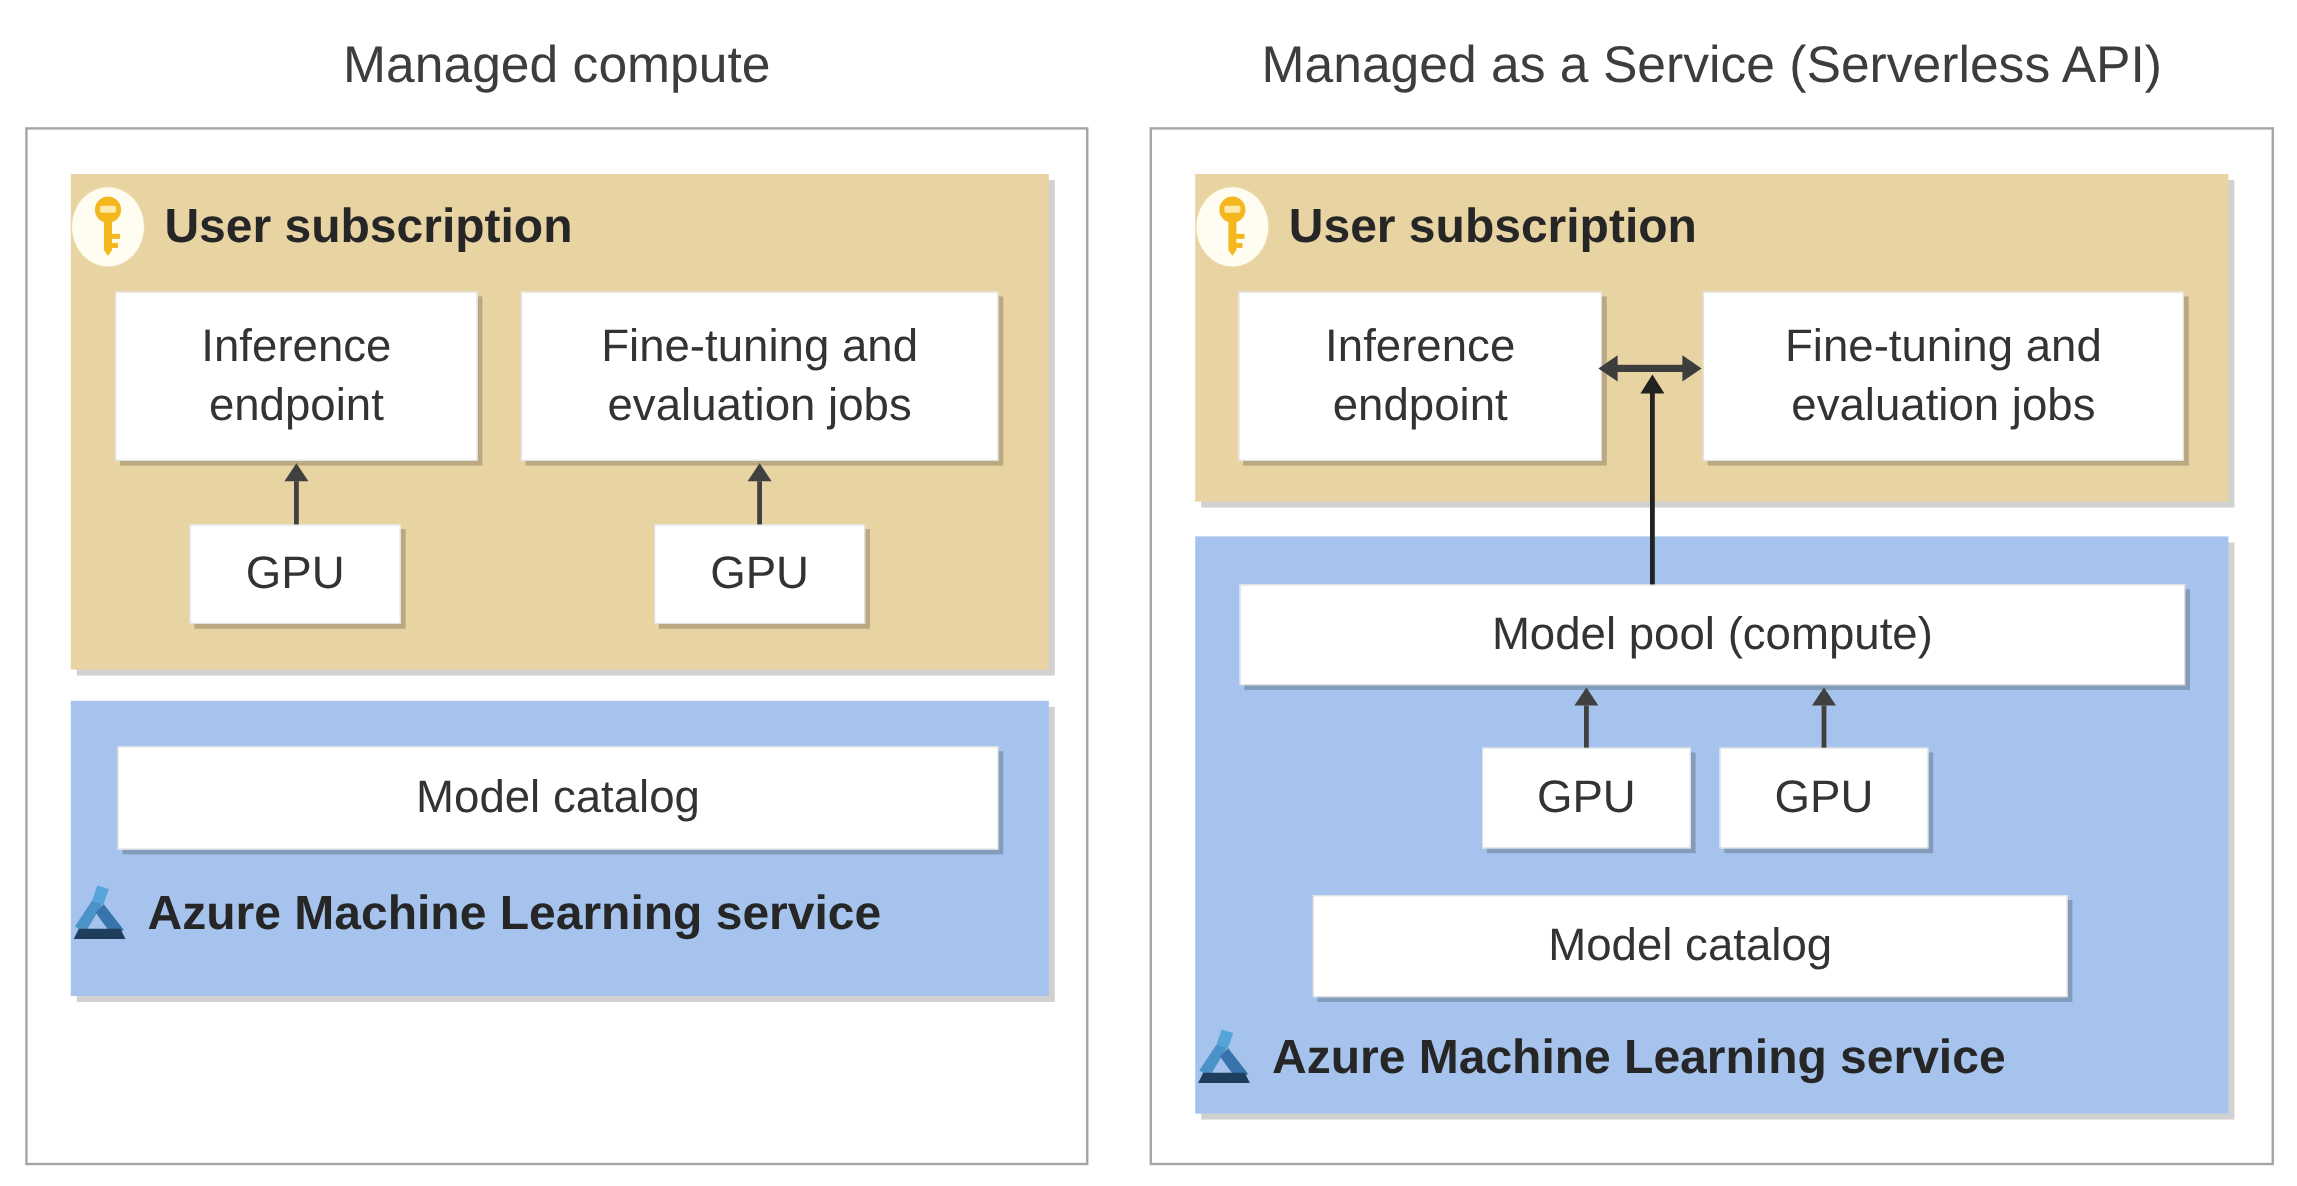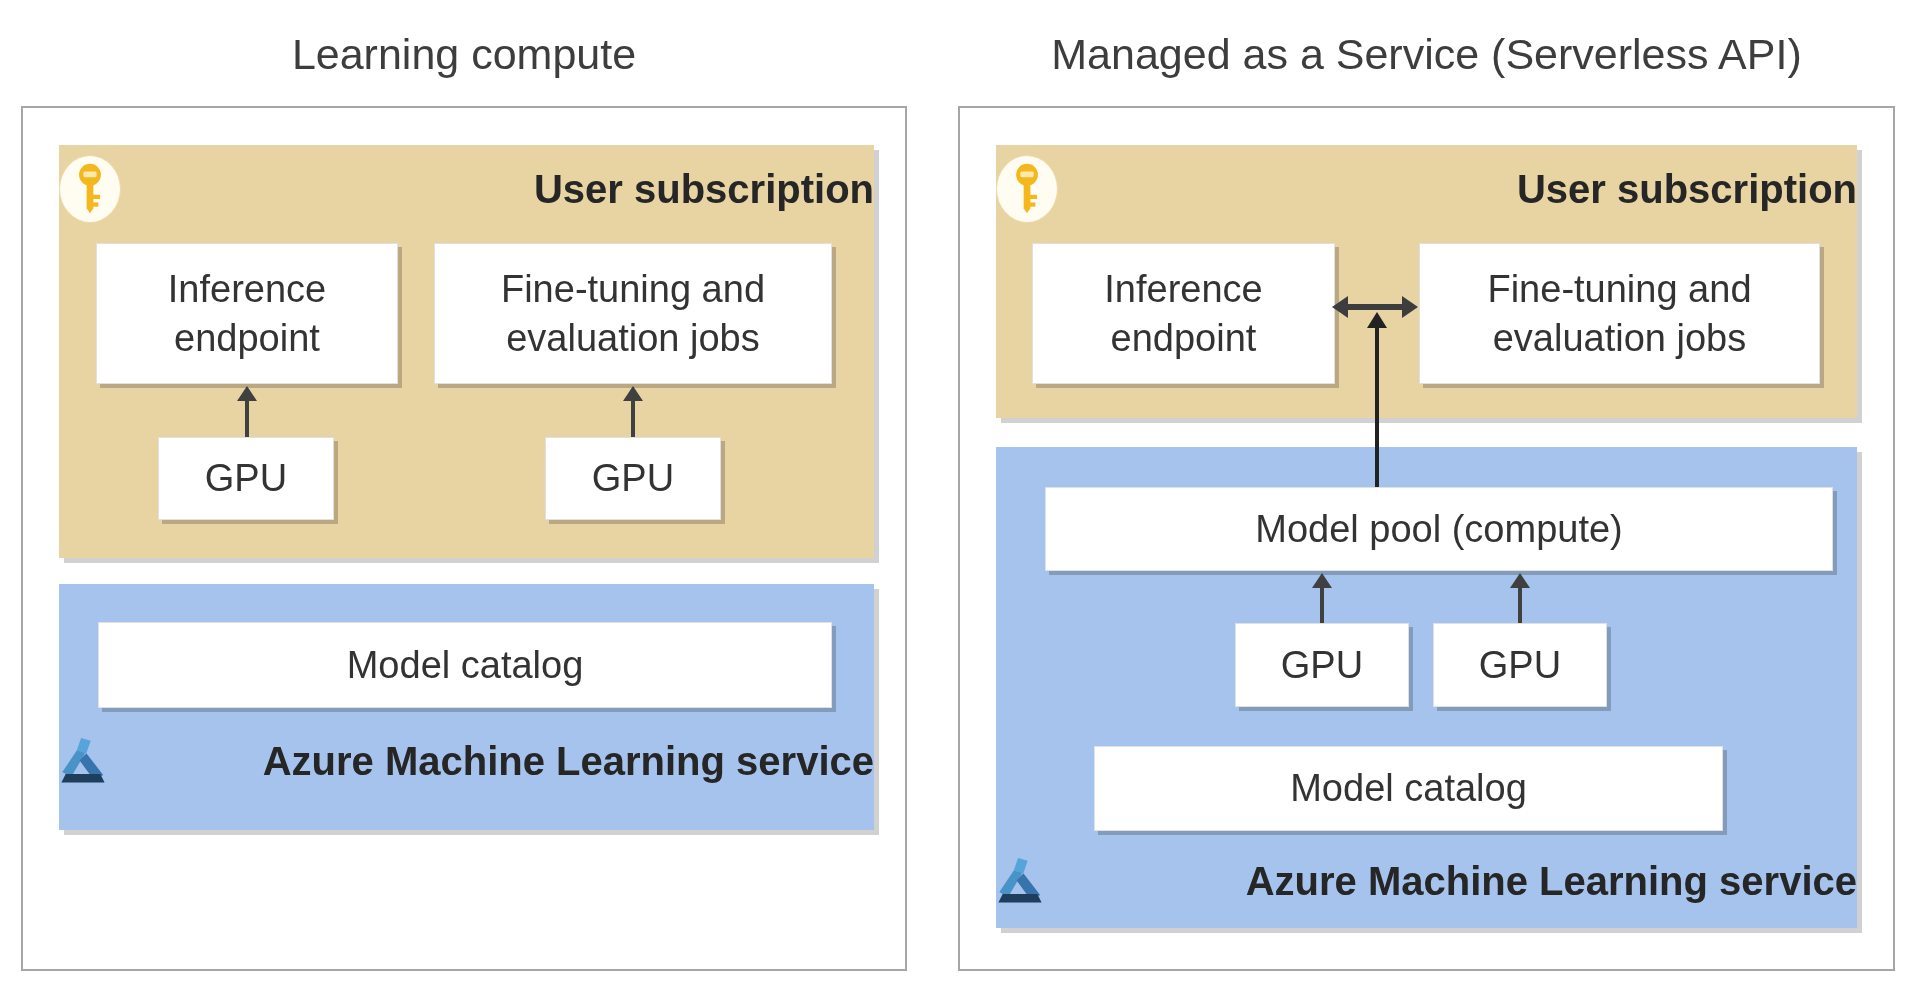--- a/index.html
+++ b/index.html
@@ -45,21 +45,21 @@
     text-align: center;
     font-size: 38px;
     line-height: 1.28;
     color: #333333;
     white-space: pre-line;
     z-index: 3;
   }
   .hdr-row, .aml-row {
     display: flex;
     align-items: center;
-    justify-content: space-between;
+    justify-content: flex-start;
     gap: 16px;
     z-index: 4;
   }
   .hdr-text, .aml-text {
     font-weight: bold;
     font-size: 40px;
     color: #262626;
     white-space: nowrap;
   }
   .key-oval {
@@ -111,21 +111,21 @@
     border-right: 10px solid transparent;
     border-bottom: 16px solid #222222;
   }
   .conn-line { position: absolute; width: 4px; background: #222222; z-index: 5; }
 </style>
 </head>
 <body>
 
 <div class="canvas">
 
-  <div class="abs col-title" style="left:21px; top:30px; width:886px;">Learning compute</div>
+  <div class="abs col-title" style="left:21px; top:30px; width:886px;">Managed compute</div>
 
   <div class="abs panel" style="left:21px; top:106px; width:886px; height:865px;"></div>
 
   <div class="abs tanbox" style="left:59px; top:145px; width:815px; height:413px;"></div>
 
   <div class="abs hdr-row" style="left:59px; top:156px; width:815px; height:66px;">
     <span class="key-oval">
       <svg width="34" height="52" viewBox="0 0 40 62" aria-hidden="true">
         <circle cx="20" cy="14" r="13" fill="#f4b71d"></circle>
         <rect x="12" y="10" width="16" height="7" rx="2" fill="#fde9a9"></rect>
@@ -201,21 +201,21 @@
     <div class="head-left"></div>
     <div class="shaft"></div>
     <div class="head-right"></div>
   </div>
 
   <div class="conn-head" style="left:1367px; top:312px;"></div>
   <div class="conn-line" style="left:1375px; top:326px; height:161px;"></div>
 
   <div class="abs bluebox" style="left:996px; top:447px; width:861px; height:481px;"></div>
 
-  <div class="abs wbox" style="left:1033px; top:487px; width:788px; height:84px;margin-left:12px;">Model pool (compute)</div>
+  <div class="abs wbox" style="left:1033px; top:487px; width:788px; height:84px;">Model pool (compute)</div>
 
   <div class="abs wbox" style="left:1235px; top:623px; width:174px; height:84px;">GPU</div>
 
   <div class="abs wbox" style="left:1433px; top:623px; width:174px; height:84px;">GPU</div>
 
   <div class="up-arrow" style="left:1311px; top:573px;">
     <div class="head"></div>
     <div class="line" style="height:35px;"></div>
   </div>
   <div class="up-arrow" style="left:1509px; top:573px;">

